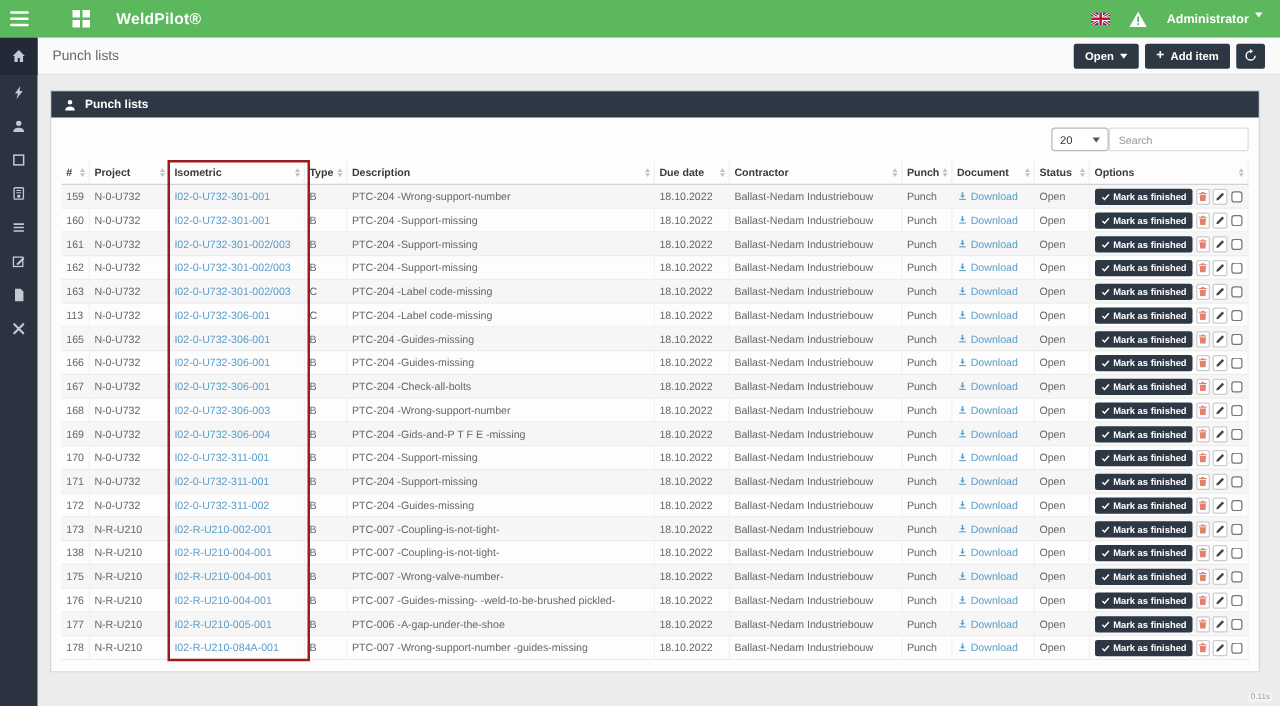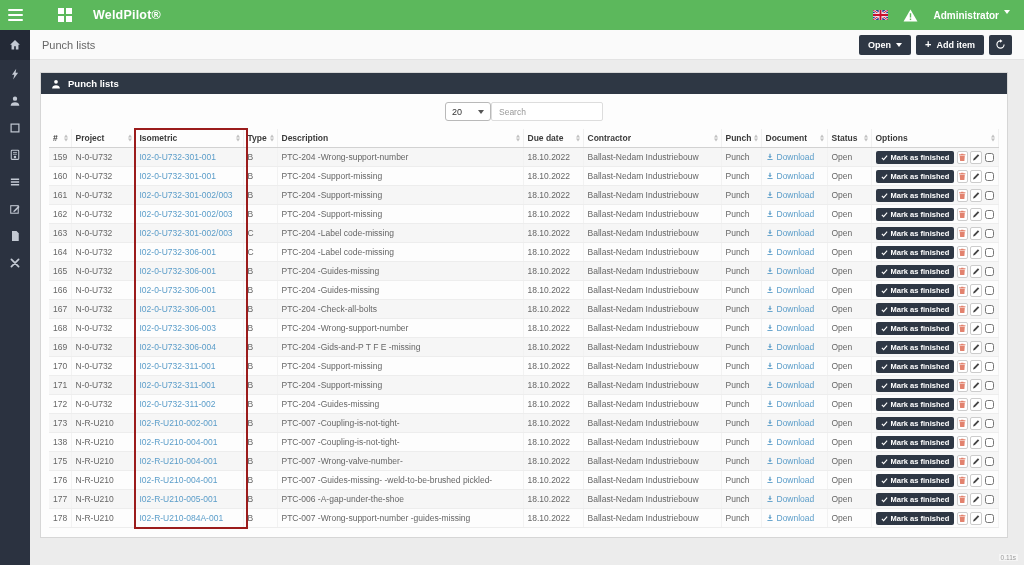--- a/index.html
+++ b/index.html
@@ -37,21 +37,21 @@
   .side-item { height:27px; display:flex; align-items:center; justify-content:center; color:#c3c9d3; cursor:pointer; }
   .side-item:first-child { height:30px; background:#232936; }
   .side-item svg { width:12px; height:12px; }
   
   .content { position:absolute; top:61px; left:30px; right:0; bottom:0; background:#ececec; }
   .panel { position:absolute; left:10px; top:11px; width:968px; background:#fdfdfd; border:1px solid #d6d6d6; }
   .panel-header { height:21px; background:#2e3744; color:#fff; display:flex; align-items:center;
     gap:7px; padding:0 10px; font-size:9.5px; font-weight:bold; }
   .panel-header svg { width:10px; height:10px; }
   .panel-body { position:relative; padding:8px 8px 9px; }
-  .controls { display:flex; justify-content:center; align-items:center; margin-bottom:8px; }
+  .controls { display:flex; justify-content:flex-end; align-items:center; margin-bottom:8px; }
   .pagesize { width:46px; height:19px; border:1px solid #b9b9b9; border-radius:3px; background:#fff;
     display:flex; align-items:center; justify-content:space-between; padding:0 6px; font-size:9px; color:#333; cursor:pointer; }
   .pagesize .caret { border-top-color:#555; }
   .search-input { width:112px; height:19px; border:1px solid #ddd; border-radius:2px; padding:0 7px;
     font-size:8.5px; color:#444; font-family:inherit; background:#fff; }
   .search-input::placeholder { color:#999; }
   
   table { width:100%; border-collapse:collapse; table-layout:fixed; font-size:8.5px; color:#666; }
   thead th { text-align:left; font-weight:bold; color:#3b3b3b; padding:4px 10px 4px 4px;
     border-bottom:1px solid #d2d2d2; border-right:1px solid #f0f0f0; position:relative; cursor:pointer;
@@ -467,21 +467,21 @@
           <svg viewBox="0 0 16 16" fill="#444">
             <path d="M2 14l.9-3.4 8.2-8.2 2.5 2.5-8.2 8.2z"></path>
           </svg>
         </button>
         <input type="checkbox" class="row-check" style="">
       </div>
     </td>
   </tr>
 
   <tr>
-    <td>164</td>
+    <td>113</td>
     <td>N-0-U732</td>
     <td><a class="iso-link" href="#">I02-0-U732-306-001</a></td>
     <td>C</td>
     <td>PTC-204 -Label code-missing</td>
     <td>18.10.2022</td>
     <td>Ballast-Nedam Industriebouw</td>
     <td>Punch</td>
     <td>
       <a class="dl-link" href="#">
         <svg viewBox="0 0 16 16" fill="#5b9dc9">

